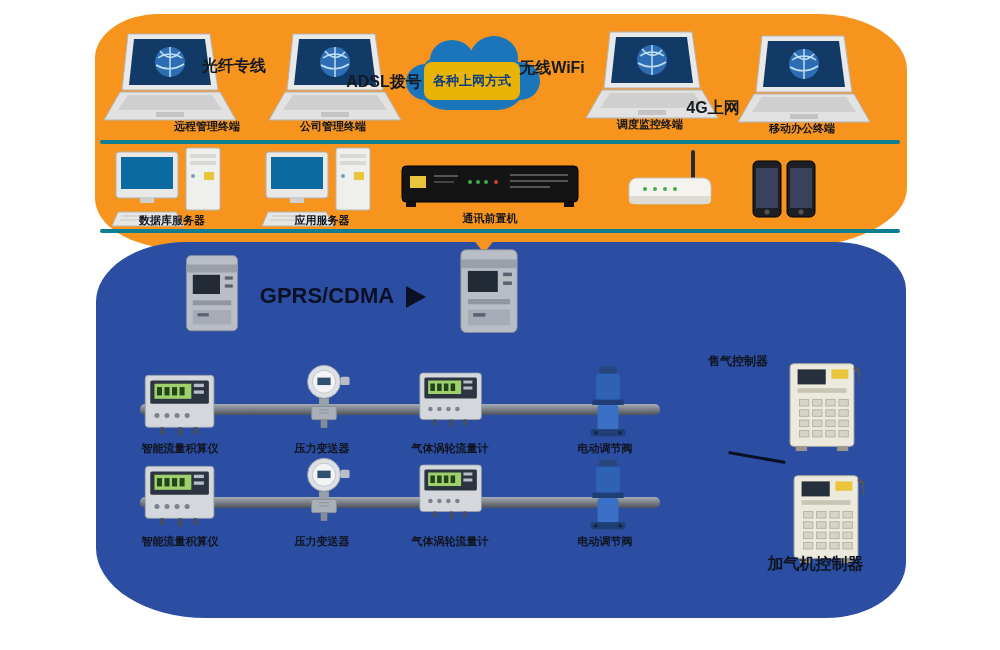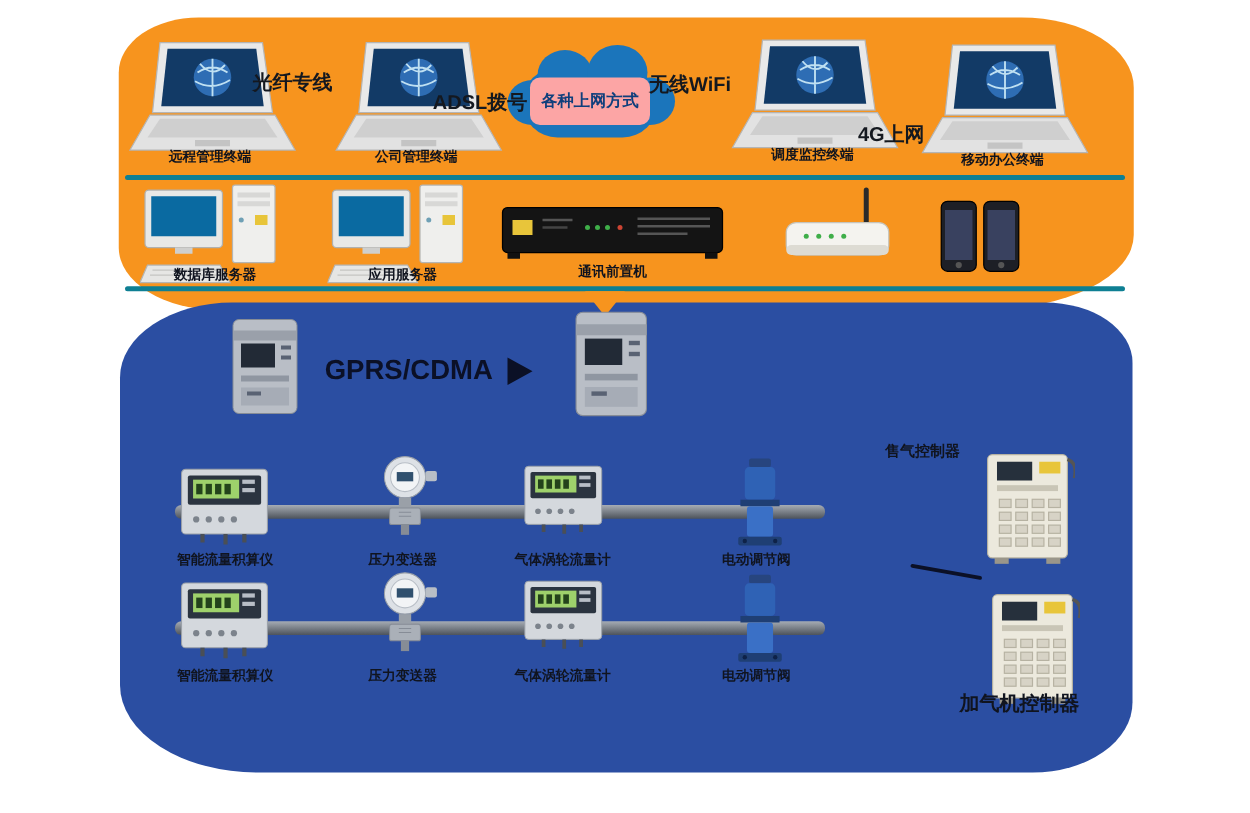--- a/index.html
+++ b/index.html
@@ -15,21 +15,21 @@
          border-top:20px solid #F7941E;}
   .lbl{font-size:11px;font-weight:bold;color:#10141f;text-align:center;line-height:1.25;}
   .linklbl{font-size:16px;font-weight:bold;color:#14181f;text-align:center;}
   .transfer{font-size:22px;font-weight:bold;color:#0b1026;text-align:center;line-height:1.25;}
   .arrow-right{width:0;height:0;border-top:11px solid transparent;border-bottom:11px solid transparent;
                border-left:20px solid #0b1026;}
   .pipe{height:11px;background:linear-gradient(#a6acb4,#4d535b);border-radius:5px;}
   .conn{height:3px;background:#0b1026;transform:rotate(10deg);border-radius:2px;}
   .cloud{left:412px;top:36px;width:120px;height:84px;}
   .puff{position:absolute;background:#1B75BB;border-radius:50%;}
-  .cloud-box{position:absolute;left:12px;top:26px;width:96px;height:38px;background:#fca5a5;
+  .cloud-box{position:absolute;left:12px;top:26px;width:96px;height:38px;background:#eab308;
              border-radius:8px;display:flex;align-items:center;justify-content:center;
              font-size:13px;font-weight:bold;color:#0f3f7c;}
   svg.dev{display:block;}
 </style>
 </head>
 <body>
 
 <svg width="0" height="0" style="position:absolute">
   <defs>
     <symbol id="sym-laptop" viewBox="0 0 140 95">
@@ -172,21 +172,21 @@
     <span class="puff" style="left:18px;top:4px;width:44px;height:40px;"></span>
     <span class="puff" style="left:58px;top:0px;width:48px;height:44px;"></span>
     <span class="puff" style="left:-6px;top:28px;width:40px;height:36px;"></span>
     <span class="puff" style="left:88px;top:26px;width:40px;height:38px;"></span>
     <div class="cloud-box">各种上网方式</div>
   </div>
 
   <svg class="abs dev" style="left:98px;top:32px;" width="140" height="95">
       <use href="#sym-laptop" xlink:href="#sym-laptop"></use>
     </svg>
-  <div class="abs lbl" style="left:96px;top:120px;width:144px;">远程管理终端</div>
+  <div class="abs lbl" style="left:96px;top:120px;width:144px;text-align:right;">远程管理终端</div>
 
   <svg class="abs dev" style="left:263px;top:32px;" width="140" height="95">
       <use href="#sym-laptop" xlink:href="#sym-laptop"></use>
     </svg>
   <div class="abs lbl" style="left:261px;top:120px;width:144px;">公司管理终端</div>
 
   <svg class="abs dev" style="left:580px;top:30px;" width="140" height="95">
       <use href="#sym-laptop" xlink:href="#sym-laptop"></use>
     </svg>
   <div class="abs lbl" style="left:578px;top:118px;width:144px;">调度监控终端</div>

